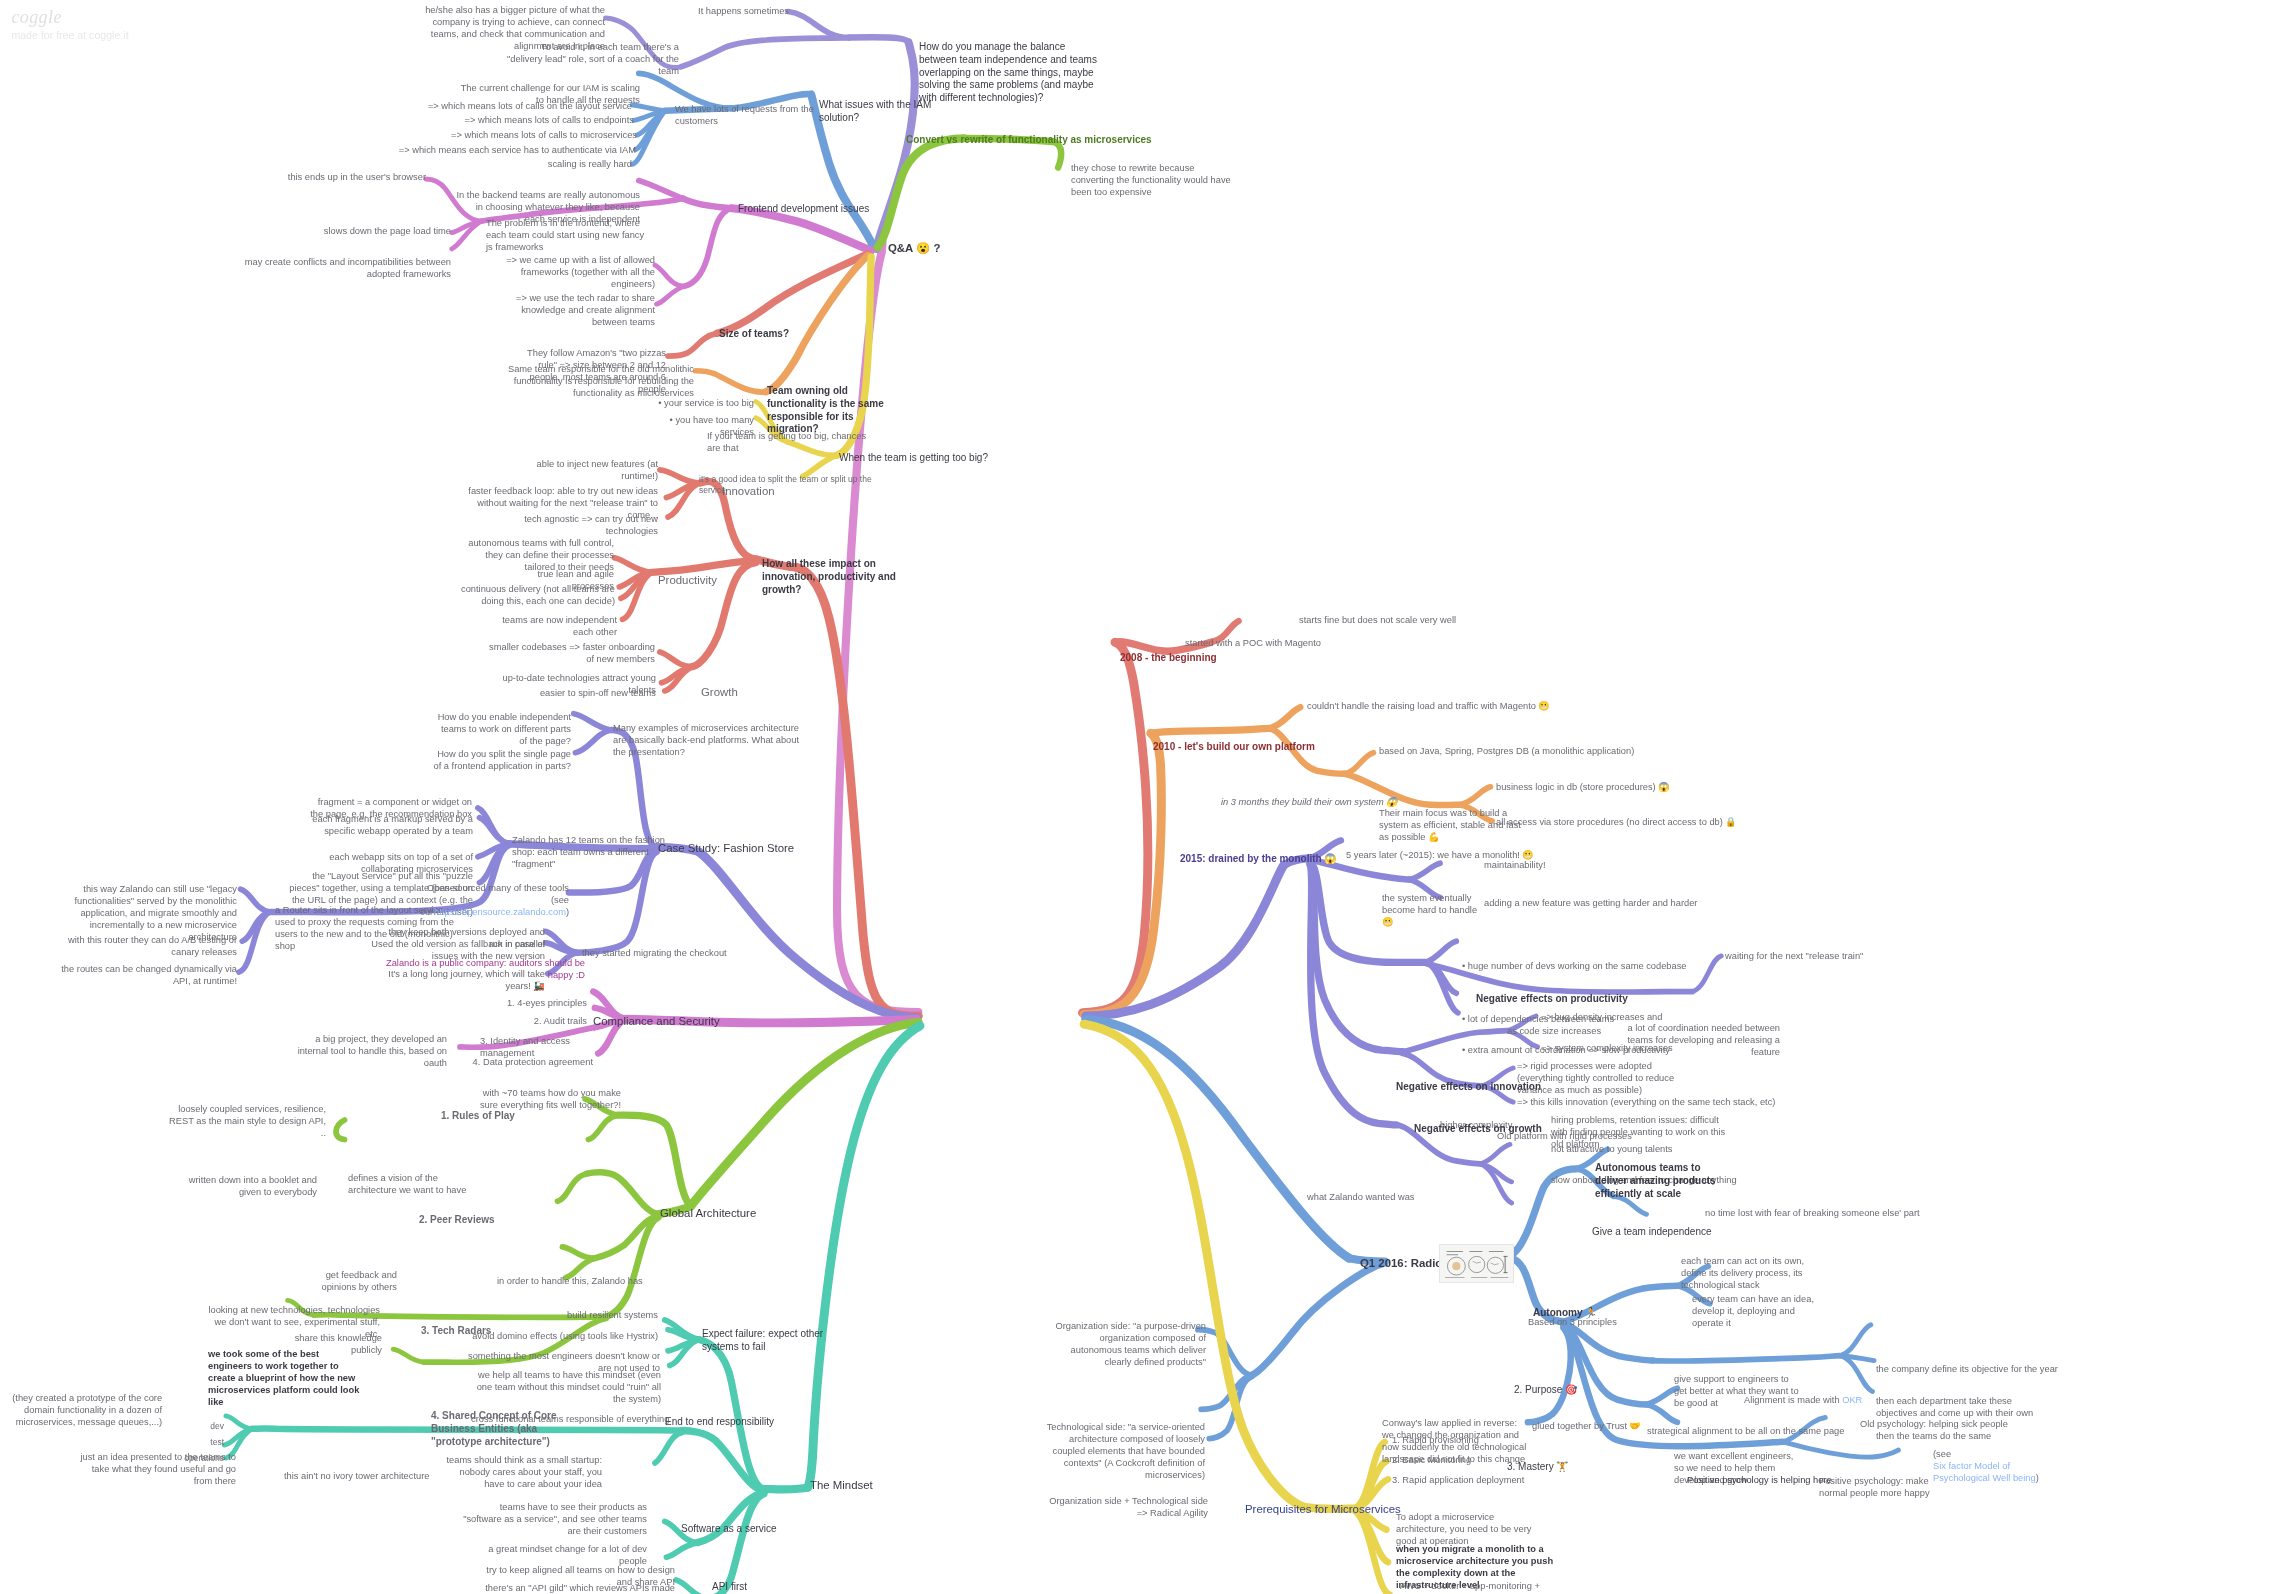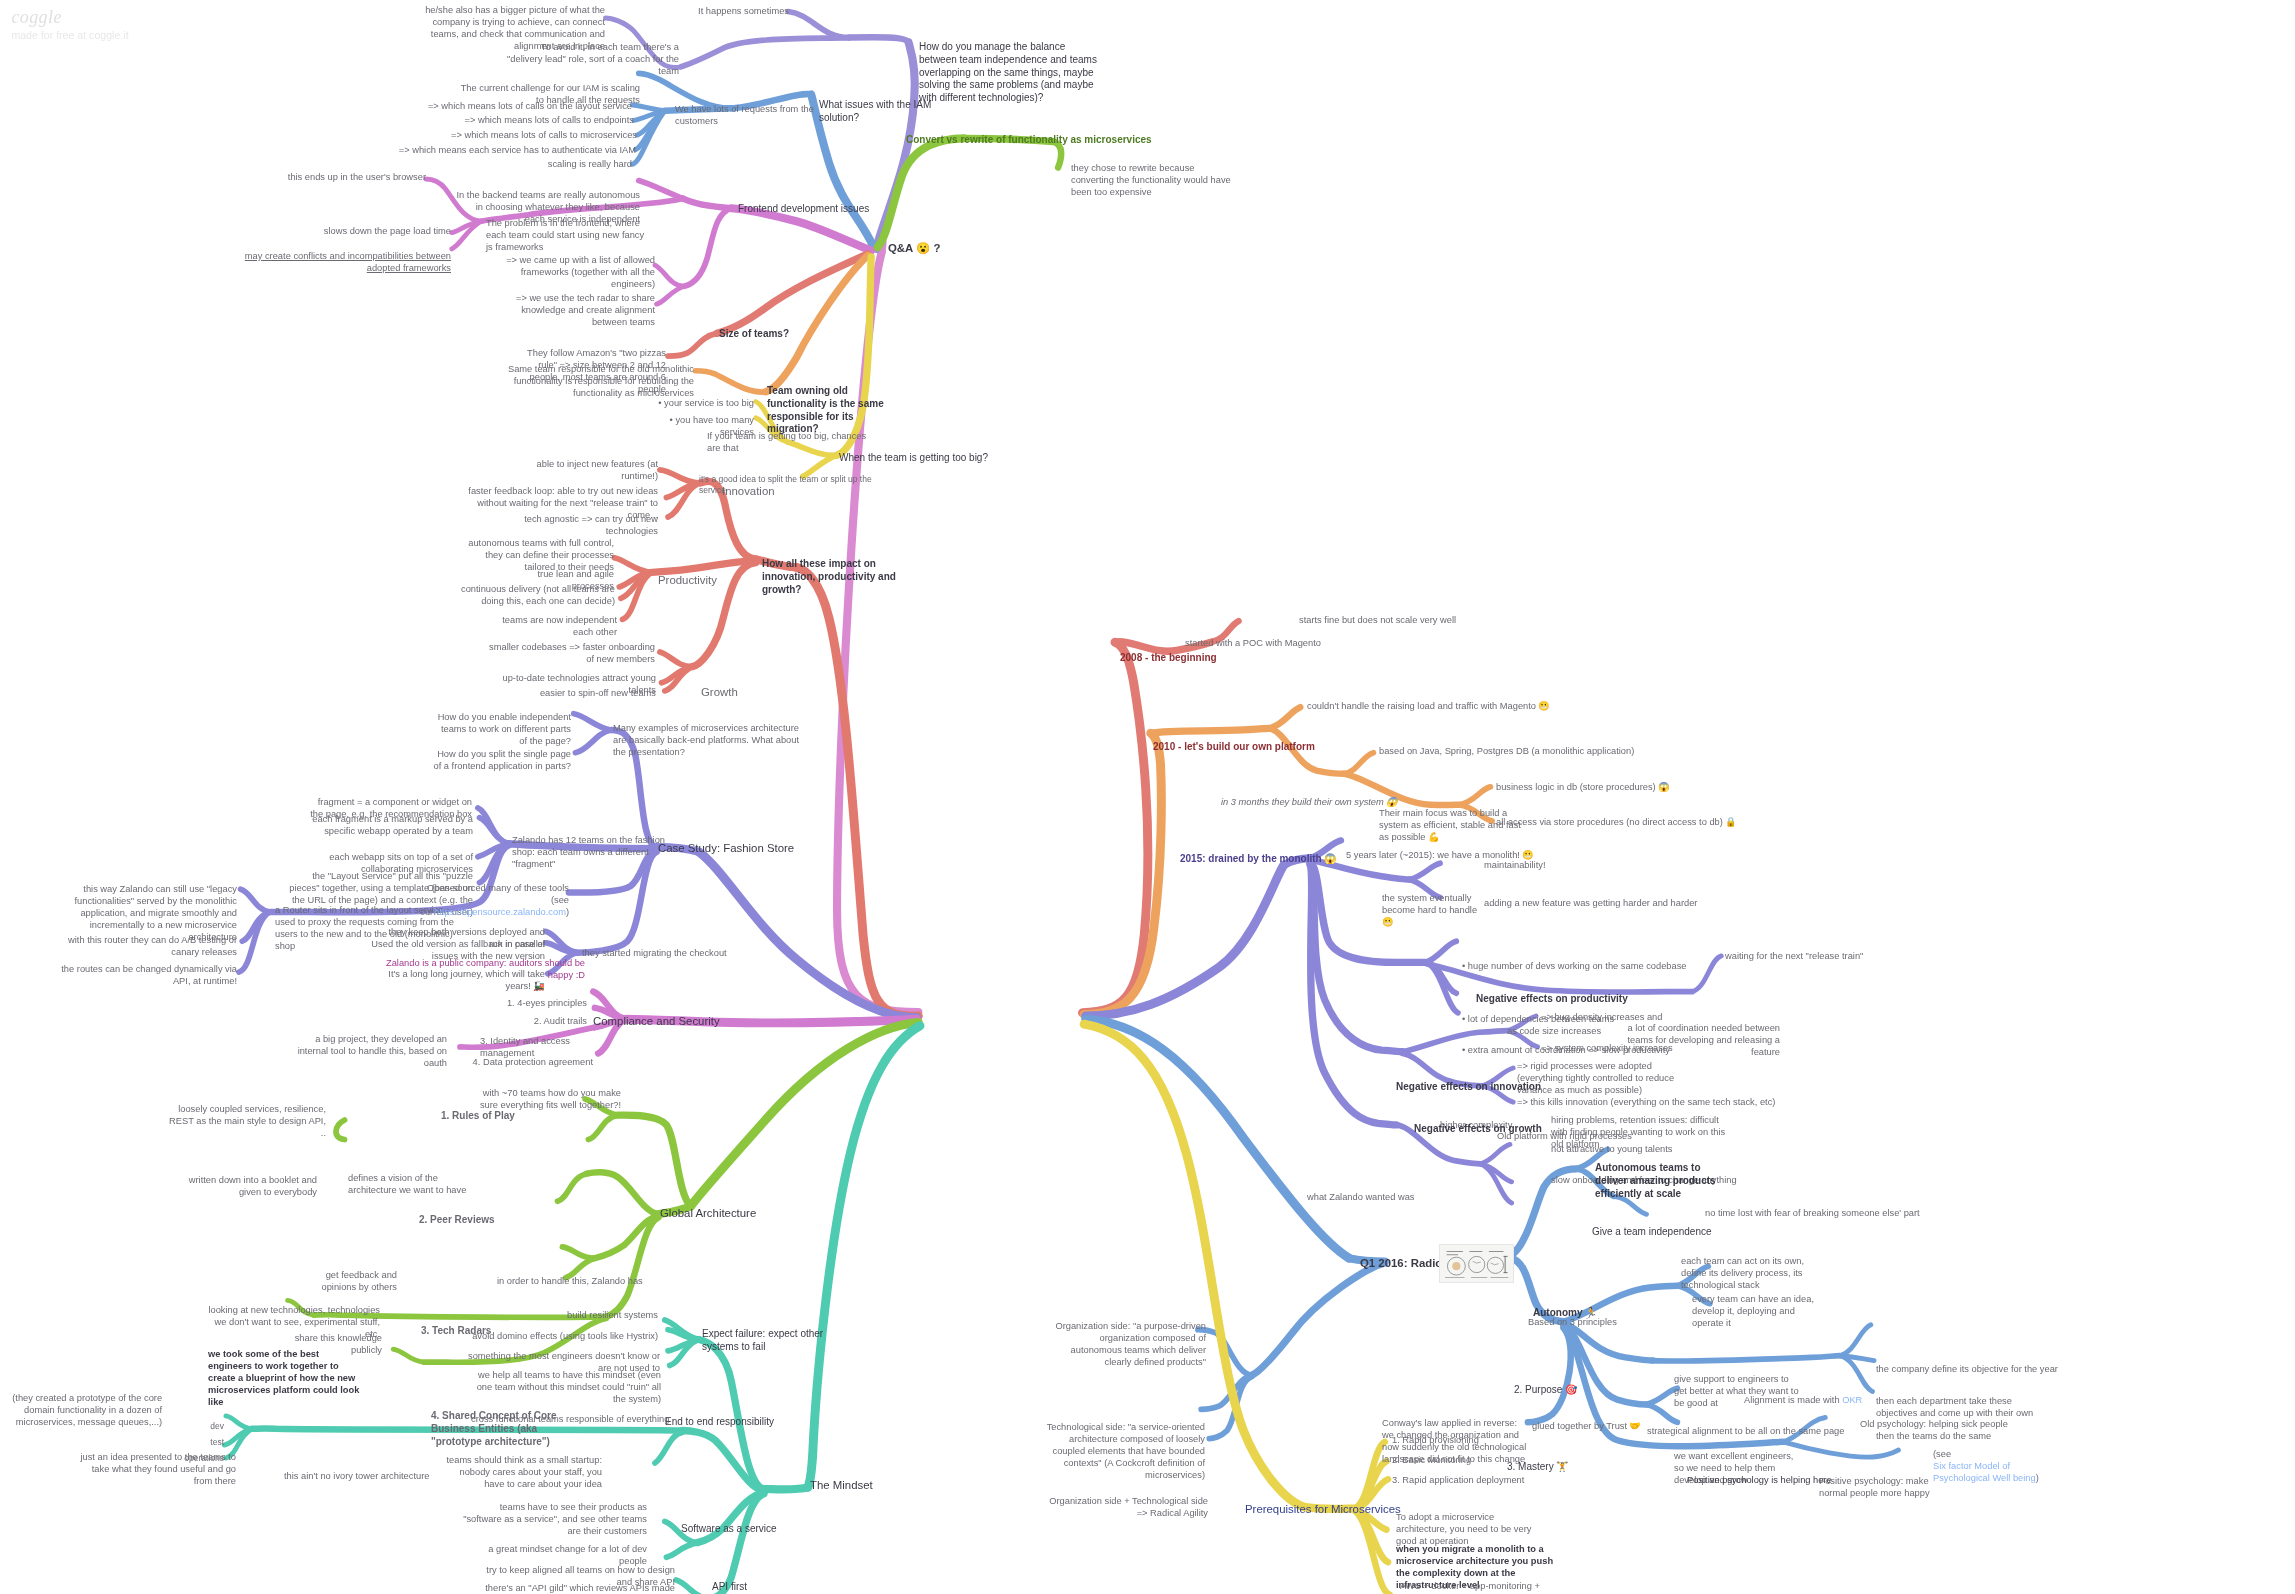--- a/index.html
+++ b/index.html
@@ -307,21 +307,21 @@
   <div class="node t4 r c-gray" style="left:398px; top:115px; width:236px;">=&gt; which means lots of calls to endpoints</div>
   <div class="node t4 r c-gray" style="left:398px; top:130px; width:239px;">=&gt; which means lots of calls to microservices</div>
   <div class="node t4 r c-gray" style="left:382px; top:145px; width:254px;">=&gt; which means each service has to authenticate via IAM</div>
   <div class="node t4 r c-gray" style="left:471px; top:159px; width:161px;">scaling is really hard</div>
 
   <div class="node t3 c-dark" style="left:738px; top:203px; width:146px;">Frontend development issues</div>
   <div class="node t4 r c-gray" style="left:455px; top:190px; width:185px;">In the backend teams are really autonomous in choosing whatever they like, because each service is independent</div>
   <div class="node t4 c-gray" style="left:486px; top:218px; width:163px;">The problem is in the frontend, where each team could start using new fancy js frameworks</div>
   <div class="node t4 r c-gray" style="left:276px; top:172px; width:150px;">this ends up in the user's browser</div>
   <div class="node t4 r c-gray" style="left:276px; top:226px; width:175px;">slows down the page load time</div>
-  <div class="node t4 r c-gray" style="left:244px; top:251px; width:207px;text-decoration:underline;">may create conflicts and incompatibilities between adopted frameworks</div>
+  <div class="node t4 r c-gray" style="left:244px; top:257px; width:207px;">may create conflicts and incompatibilities between adopted frameworks</div>
   <div class="node t4 r c-gray" style="left:496px; top:255px; width:159px;">=&gt; we came up with a list of allowed frameworks (together with all the engineers)</div>
   <div class="node t4 r c-gray" style="left:496px; top:293px; width:159px;">=&gt; we use the tech radar to share knowledge and create alignment between teams</div>
 
   <div class="node t3 bold c-dark" style="left:719px; top:328px;">Size of teams?</div>
   <div class="node t4 r c-gray" style="left:510px; top:348px; width:156px;">They follow Amazon's "two pizzas rule" =&gt; size between 2 and 12 people, most teams are around 6 people</div>
 
   <div class="node t3 bold c-dark" style="left:767px; top:385px; width:137px;">Team owning old functionality is the same responsible for its migration?</div>
   <div class="node t4 r c-gray" style="left:494px; top:364px; width:200px;">Same team responsible for the old monolithic functionality is responsible for rebuilding the functionality as microservices</div>
 
   <div class="node t3 c-dark" style="left:839px; top:452px;">When the team is getting too big?</div>

